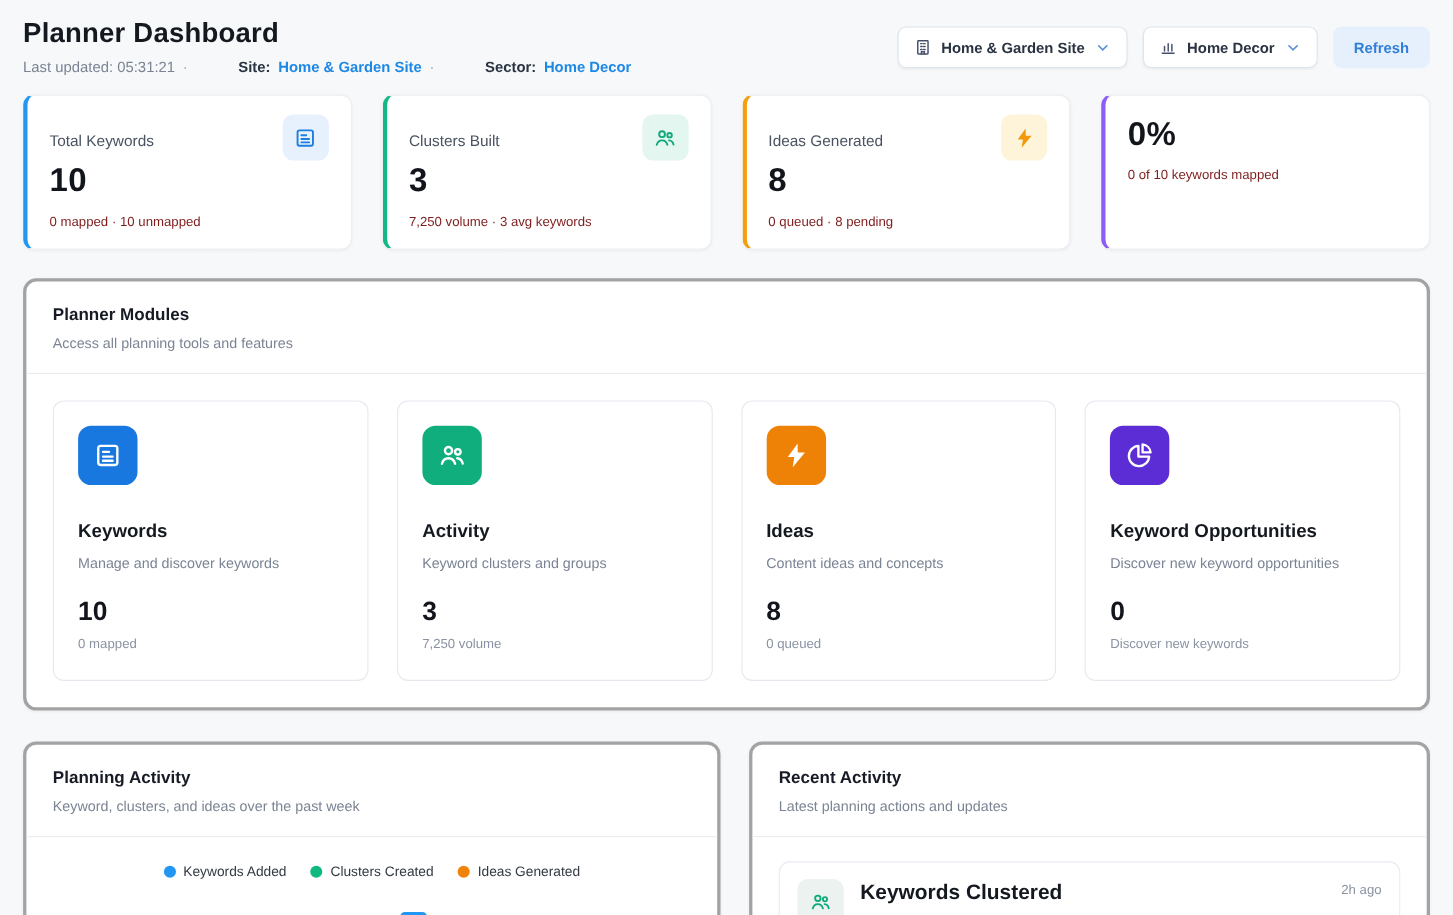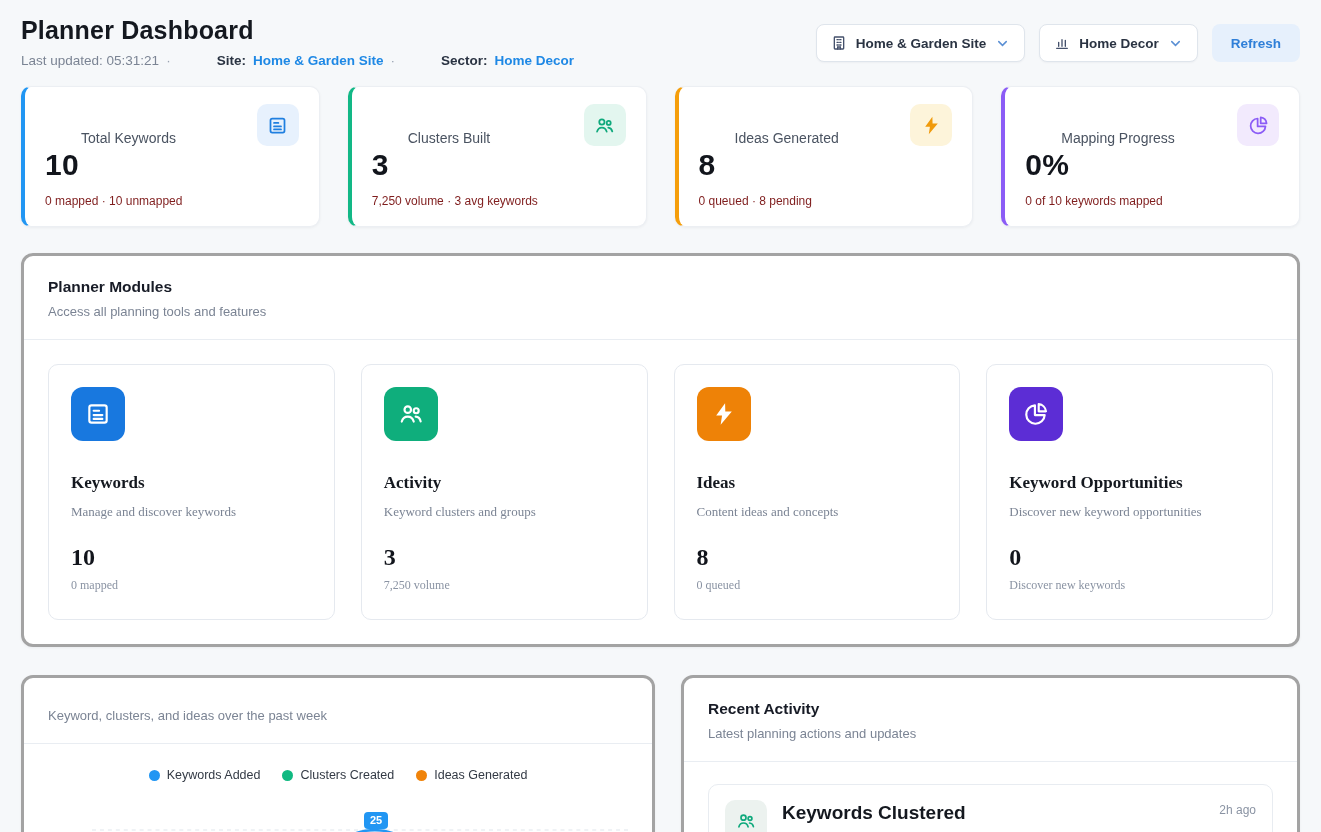--- a/index.html
+++ b/index.html
@@ -37,40 +37,40 @@
   .stats-grid { display: grid; grid-template-columns: repeat(4, 1fr); gap: 28px; margin-bottom: 26px; }
   .stat-card {
     background: #fff; border: 1px solid #eceff3; border-left-width: 4px; border-left-style: solid;
     border-radius: 10px; padding: 17px 20px 18px 20px; box-shadow: 0 1px 3px rgba(16,24,40,.05);
     min-height: 130px;
   }
   .accent-blue  { border-left-color: #2196f3; }
   .accent-green { border-left-color: #12b886; }
   .accent-orange{ border-left-color: #f59e0b; }
   .accent-purple{ border-left-color: #8b5cf6; }
-  .stat-head { display: flex; justify-content: space-between; align-items: flex-end; margin-left: 36px; }
+  .stat-head { display: flex; justify-content: space-between; align-items: center; }
   .stat-label { font-size: 14px; color: #4a5361; padding-top: 6px; }
   .stat-icon { width: 42px; height: 42px; border-radius: 10px; display: flex; align-items: center; justify-content: center; }
   .stat-icon svg { width: 21px; height: 21px; }
   .tint-blue   { background: #e7f1fd; color: #1f7fe0; }
   .tint-green  { background: #e3f6ef; color: #0fa97c; }
   .tint-yellow { background: #fdf4da; color: #f09a0b; }
   .tint-purple { background: #f2eafd; color: #8b5cf6; }
   .stat-value { font-size: 30px; font-weight: 800; color: #12151c; margin-top: 2px; letter-spacing: .3px; }
   .stat-sub { font-size: 12px; color: #7f1d1d; margin-top: 12px; }
 
   
   .panel { background: #fff; border: 3px solid #a3a3a3; border-radius: 12px; box-shadow: 0 1px 3px rgba(16,24,40,.05); margin-bottom: 28px; }
   .panel-head { padding: 22px 24px 20px 24px; border-bottom: 1px solid #e9edf2; }
   .panel-title { font-size: 15.5px; font-weight: 700; color: #171b26; }
   .panel-sub { font-size: 13px; color: #7b8494; margin-top: 8px; }
 
   
   .modules-grid { display: grid; grid-template-columns: repeat(4, 1fr); gap: 26px; padding: 24px; }
-  .module-card { border: 1px solid #e5e9ef; border-radius: 10px; padding: 22px 22px 26px 22px; background: #fff; cursor: pointer; font-family: Liberation Serif, serif; }
+  .module-card { border: 1px solid #e5e9ef; border-radius: 10px; padding: 22px 22px 26px 22px; background: #fff; cursor: pointer; }
   .module-icon { width: 54px; height: 54px; border-radius: 12px; display: flex; align-items: center; justify-content: center; color: #fff; }
   .module-icon svg { width: 26px; height: 26px; }
   .bg-blue   { background: #1878df; }
   .bg-green  { background: #0fae7c; }
   .bg-orange { background: #ee8207; }
   .bg-purple { background: #5c2dd5; }
   .module-title { font-size: 17px; font-weight: 800; color: #14181f; margin-top: 32px; }
   .module-desc { font-size: 13px; color: #7b8494; margin-top: 11px; }
   .module-value { font-size: 24px; font-weight: 800; color: #12151c; margin-top: 24px; }
   .module-caption { font-size: 12px; color: #8a93a3; margin-top: 7px; }
@@ -192,29 +192,20 @@
           <svg viewBox="0 0 24 24" fill="currentColor">
               <path d="M13 2L4.8 13.4h5.4L8.9 22l10.3-12.4h-6L13 2z"></path>
             </svg>
         </span>
       </div>
       <div class="stat-value">8</div>
       <div class="stat-sub">0 queued · 8 pending</div>
     </div>
 
     <div class="stat-card accent-purple">
-      <div class="stat-head">
-        <span class="stat-label">Mapping Progress</span>
-        <span class="stat-icon tint-purple">
-          <svg viewBox="0 0 24 24" fill="none" stroke="currentColor" stroke-width="2" stroke-linejoin="round">
-              <path d="M11 4a8.5 8.5 0 1 0 9 9h-9V4z"></path>
-              <path d="M14.5 2.8a7.6 7.6 0 0 1 6.7 6.7h-6.7V2.8z"></path>
-            </svg>
-        </span>
-      </div>
       <div class="stat-value">0%</div>
       <div class="stat-sub">0 of 10 keywords mapped</div>
     </div>
 
   </div>
 
   <section class="panel">
     <div class="panel-head">
       <h2 class="panel-title">Planner Modules</h2>
       <p class="panel-sub">Access all planning tools and features</p>
@@ -274,20 +265,21 @@
         <div class="module-caption">Discover new keywords</div>
       </div>
 
     </div>
   </section>
 
   <div class="bottom-grid">
 
     <section class="panel">
       <div class="panel-head">
+        <h2 class="panel-title">Planning Activity</h2>
         <p class="panel-sub">Keyword, clusters, and ideas over the past week</p>
       </div>
       <div class="panel-body">
         <div class="legend">
           <span class="legend-item">
             <i class="legend-dot dot-blue"></i>
             <span>Keywords Added</span>
           </span>
           <span class="legend-item">
             <i class="legend-dot dot-green"></i>

